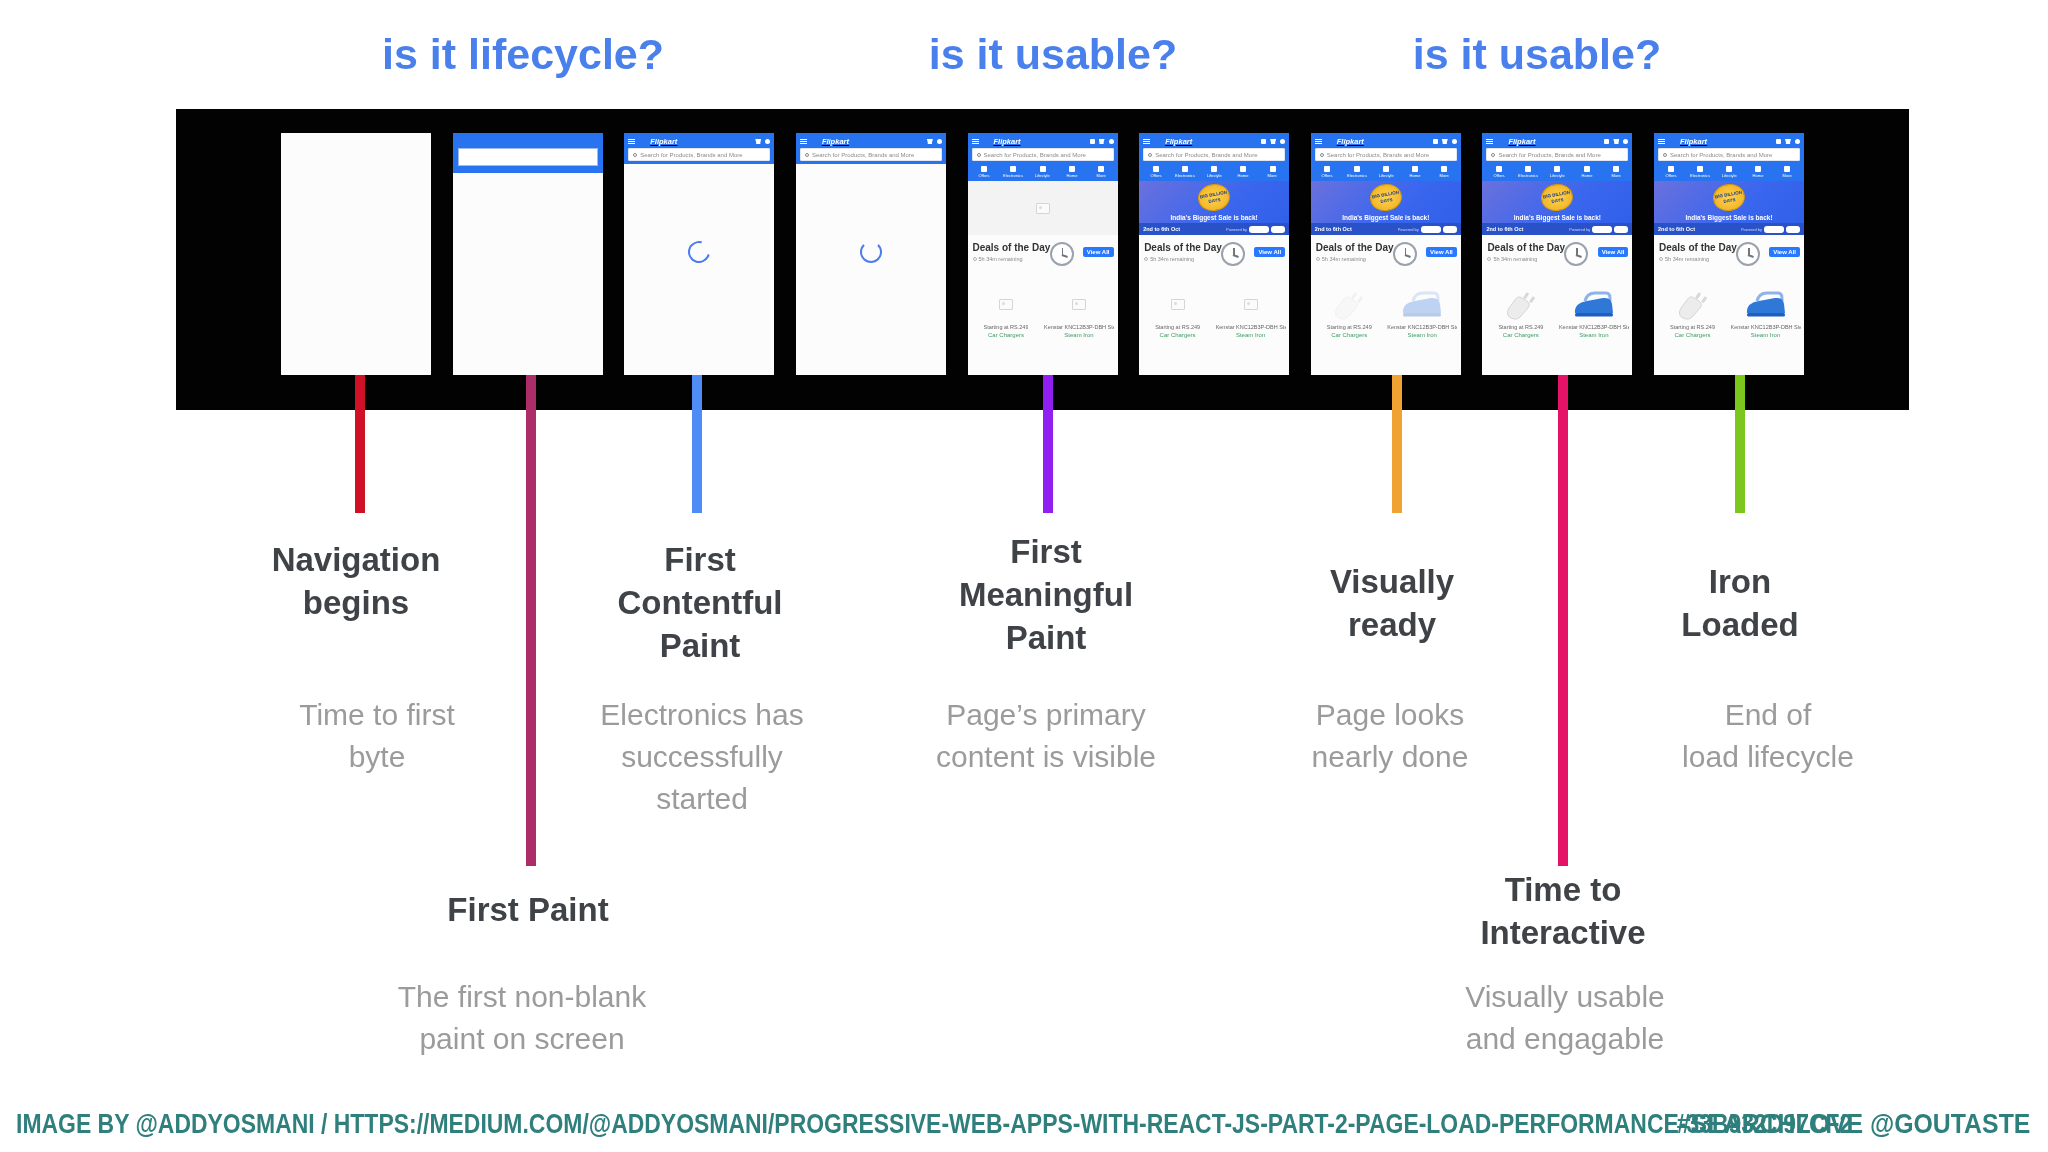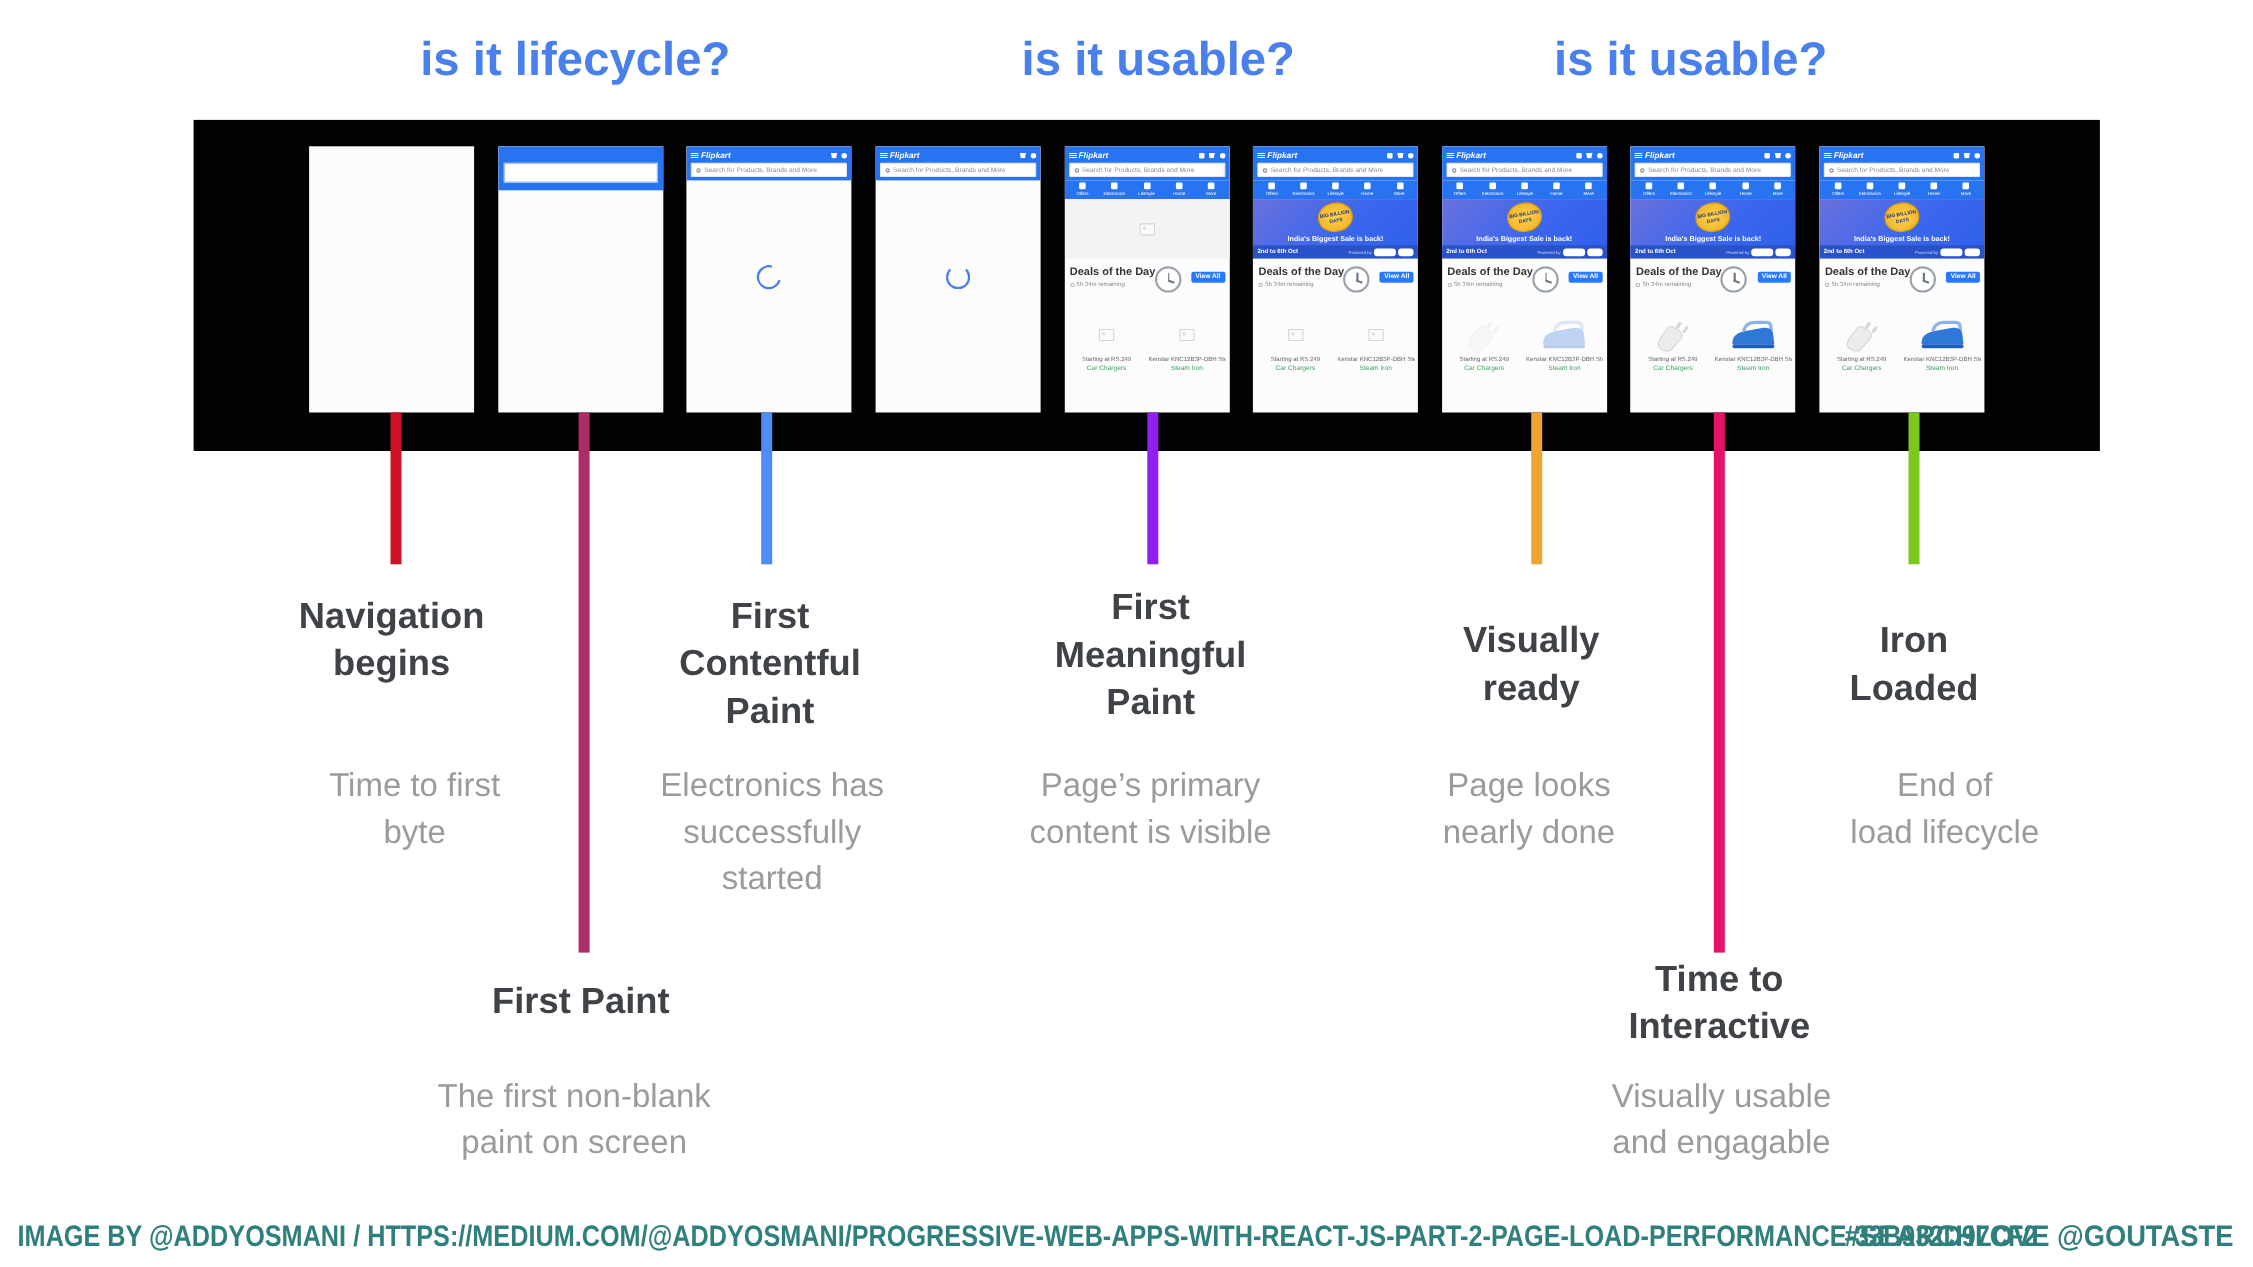--- a/index.html
+++ b/index.html
@@ -18,21 +18,21 @@
          padding:24px 105px 35px;}
   .phone{width:150px;height:242px;background:#fcfcfc;position:relative;
          overflow:hidden;flex:0 0 150px;}
 
   
   .ph2-band{height:40px;background:#2874f0;padding-top:15px;}
   .ph2-box{height:18px;margin:0 5px;background:#fff;border:1px solid #9db9f0;}
 
   
   .ph-head{background:#2874f0;padding:2px 4px 3px;}
-  .ph-bar{display:flex;align-items:center;height:13px;gap:2px;}
+  .ph-bar{display:flex;align-items:center;height:13px;gap:15px;text-decoration:underline;}
   .ph-logo{color:#fff;font-weight:bold;font-style:italic;font-size:7.5px;line-height:1;}
   .ph-icons{margin-left:auto;display:flex;gap:4px;align-items:center;}
   .ic{display:inline-block;}
   .ic-menu{width:7px;height:5px;
      background:repeating-linear-gradient(to bottom,#fff 0 1px,transparent 1px 2px);}
   .ic-box{width:5px;height:5px;background:#fff;border-radius:1px;}
   .ic-cart{width:6px;height:5px;background:#fff;
      clip-path:polygon(0 0,100% 0,85% 70%,15% 70%,15% 100%,85% 100%,85% 70%,15% 70%);}
   .ic-user{width:5px;height:5px;background:#fff;border-radius:50%;}
   .ph-search{background:#fff;border-radius:1px;height:13px;display:flex;

